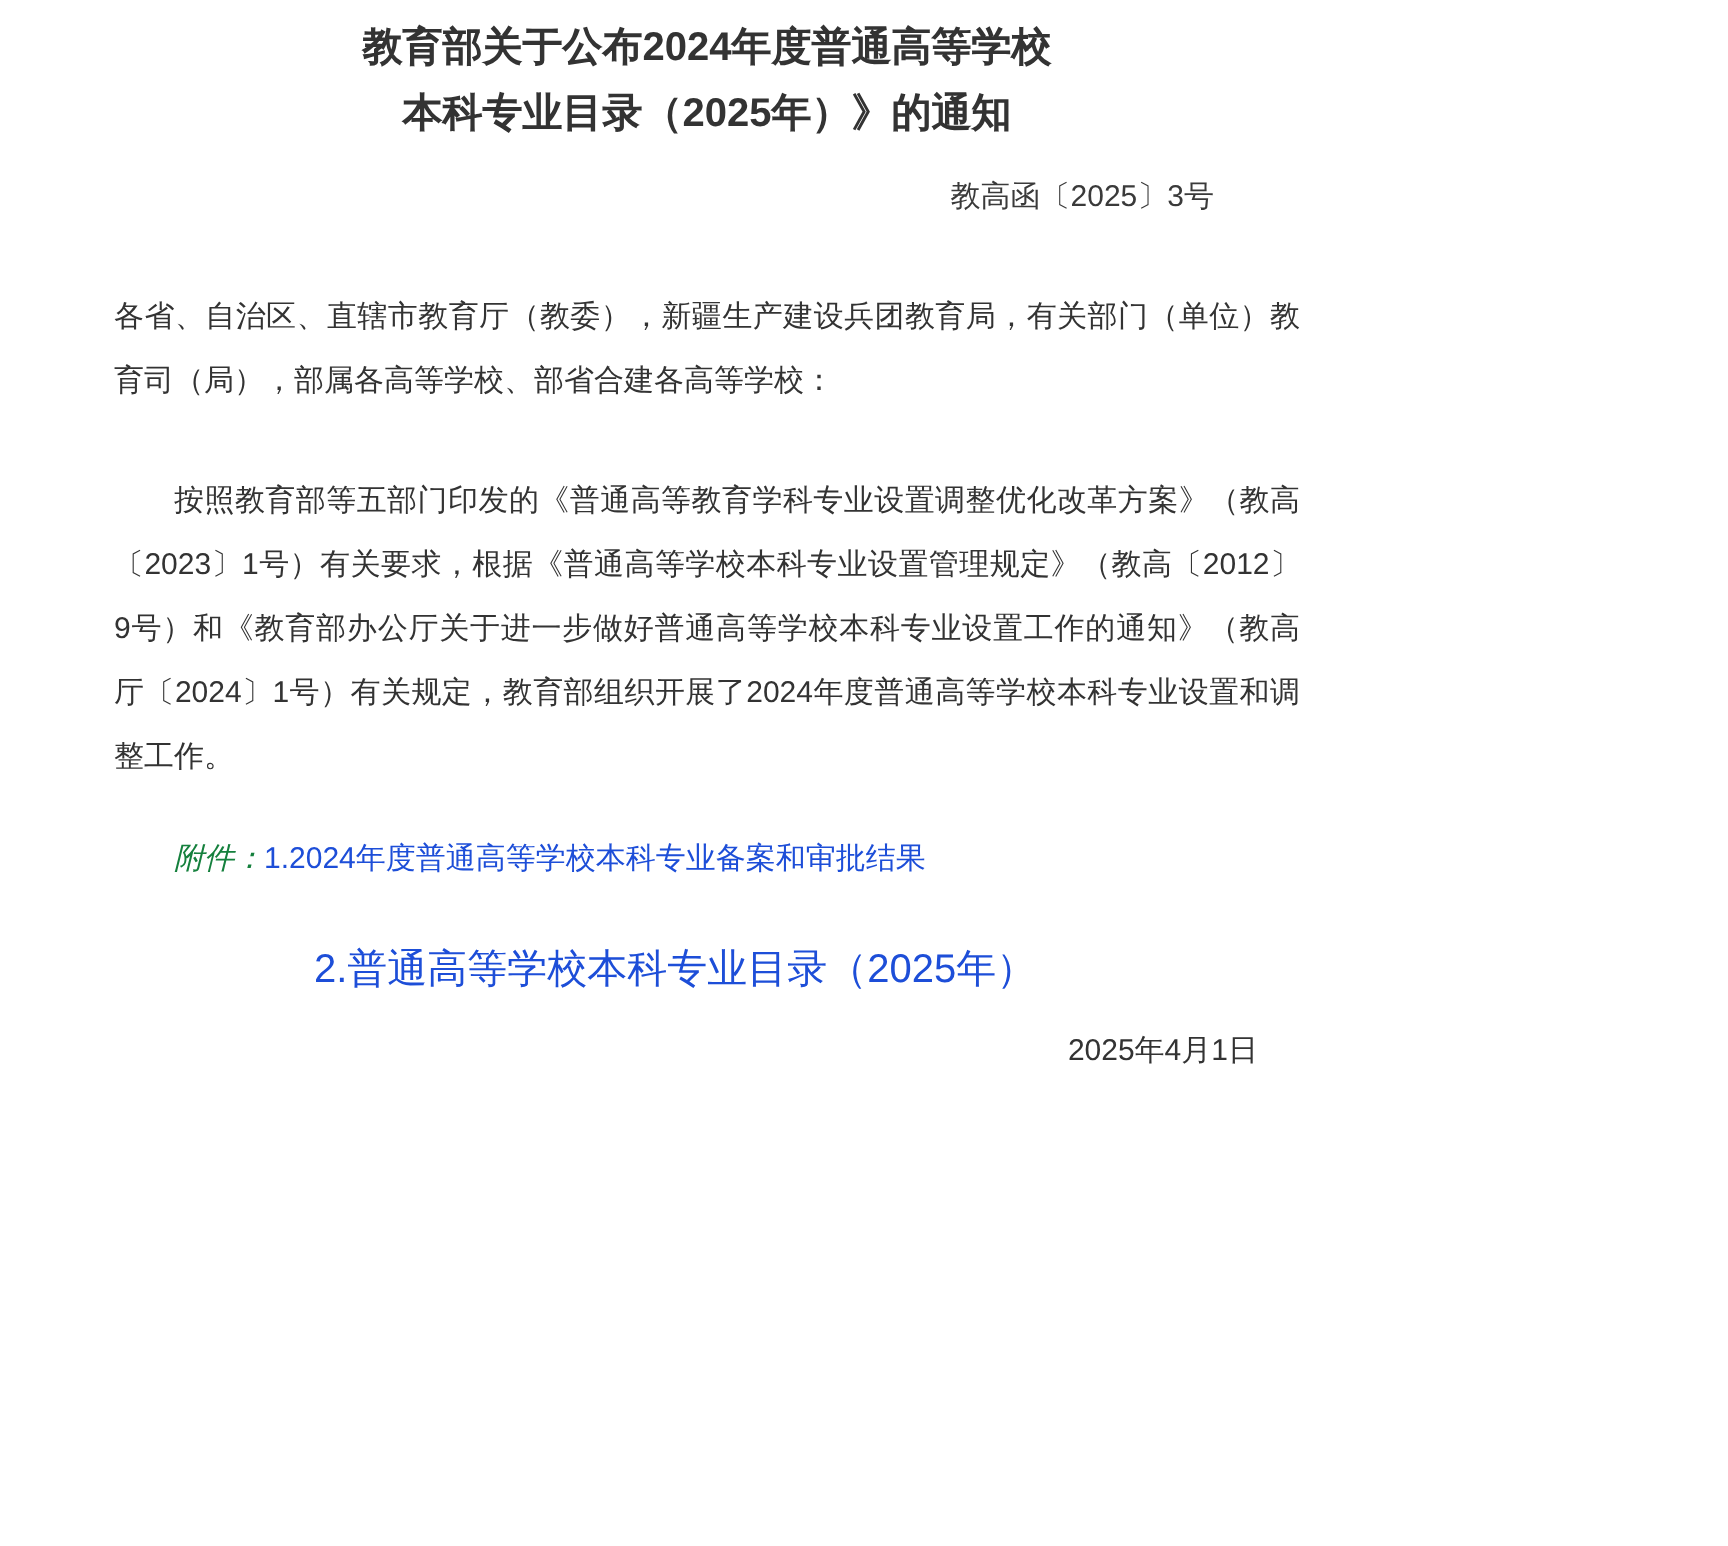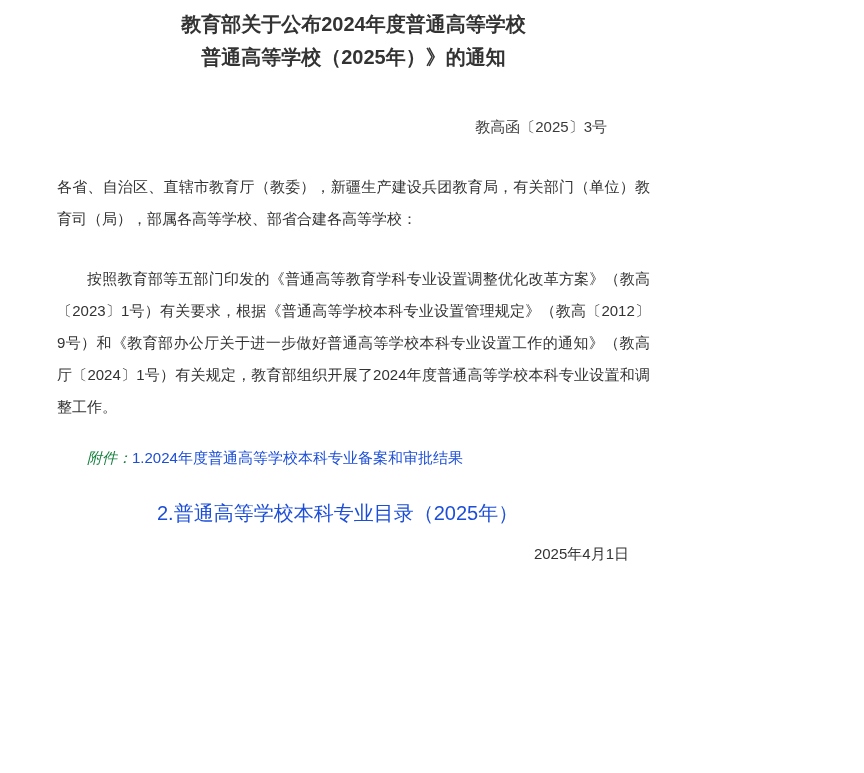--- a/index.html
+++ b/index.html
@@ -19,21 +19,21 @@
     overflow: hidden;
   }
   .title-line {
     font-size: 20px;
     line-height: 33px;
     font-weight: 700;
     text-align: center;
     color: #333333;
   }
   .doc-number {
-    margin-top: 42px;
+    margin-top: 14px;
     font-size: 15px;
     line-height: 22px;
     text-align: right;
     padding-right: 43px;
     color: #3a3a3a;
   }
   .addressee {
     margin-top: 33px;
     font-size: 15px;
     line-height: 32px;
@@ -88,21 +88,21 @@
     color: #333333;
   }
 </style>
 </head>
 <body>
 
 <div class="page">
 
   <div>
     <div class="title-line">教育部关于公布2024年度普通高等学校</div>
-    <div class="title-line">普通高等学校（2025年）》的通知</div>
+    <div class="title-line">本科专业目录（2025年）》的通知</div>
   </div>
 
   <div class="doc-number">教高函〔2025〕3号</div>
 
   <div class="addressee">各省、自治区、直辖市教育厅（教委），新疆生产建设兵团教育局，有关部门（单位）教育司（局），部属各高等学校、部省合建各高等学校：</div>
 
   <div class="para para-1">按照教育部等五部门印发的《普通高等教育学科专业设置调整优化改革方案》（教高〔2023〕1号）有关要求，根据《普通高等学校本科专业设置管理规定》（教高〔2012〕9号）和《教育部办公厅关于进一步做好普通高等学校本科专业设置工作的通知》（教高厅〔2024〕1号）有关规定，教育部组织开展了2024年度普通高等学校本科专业设置和调整工作。</div>
 
 
   <div class="attachment-line-1">

